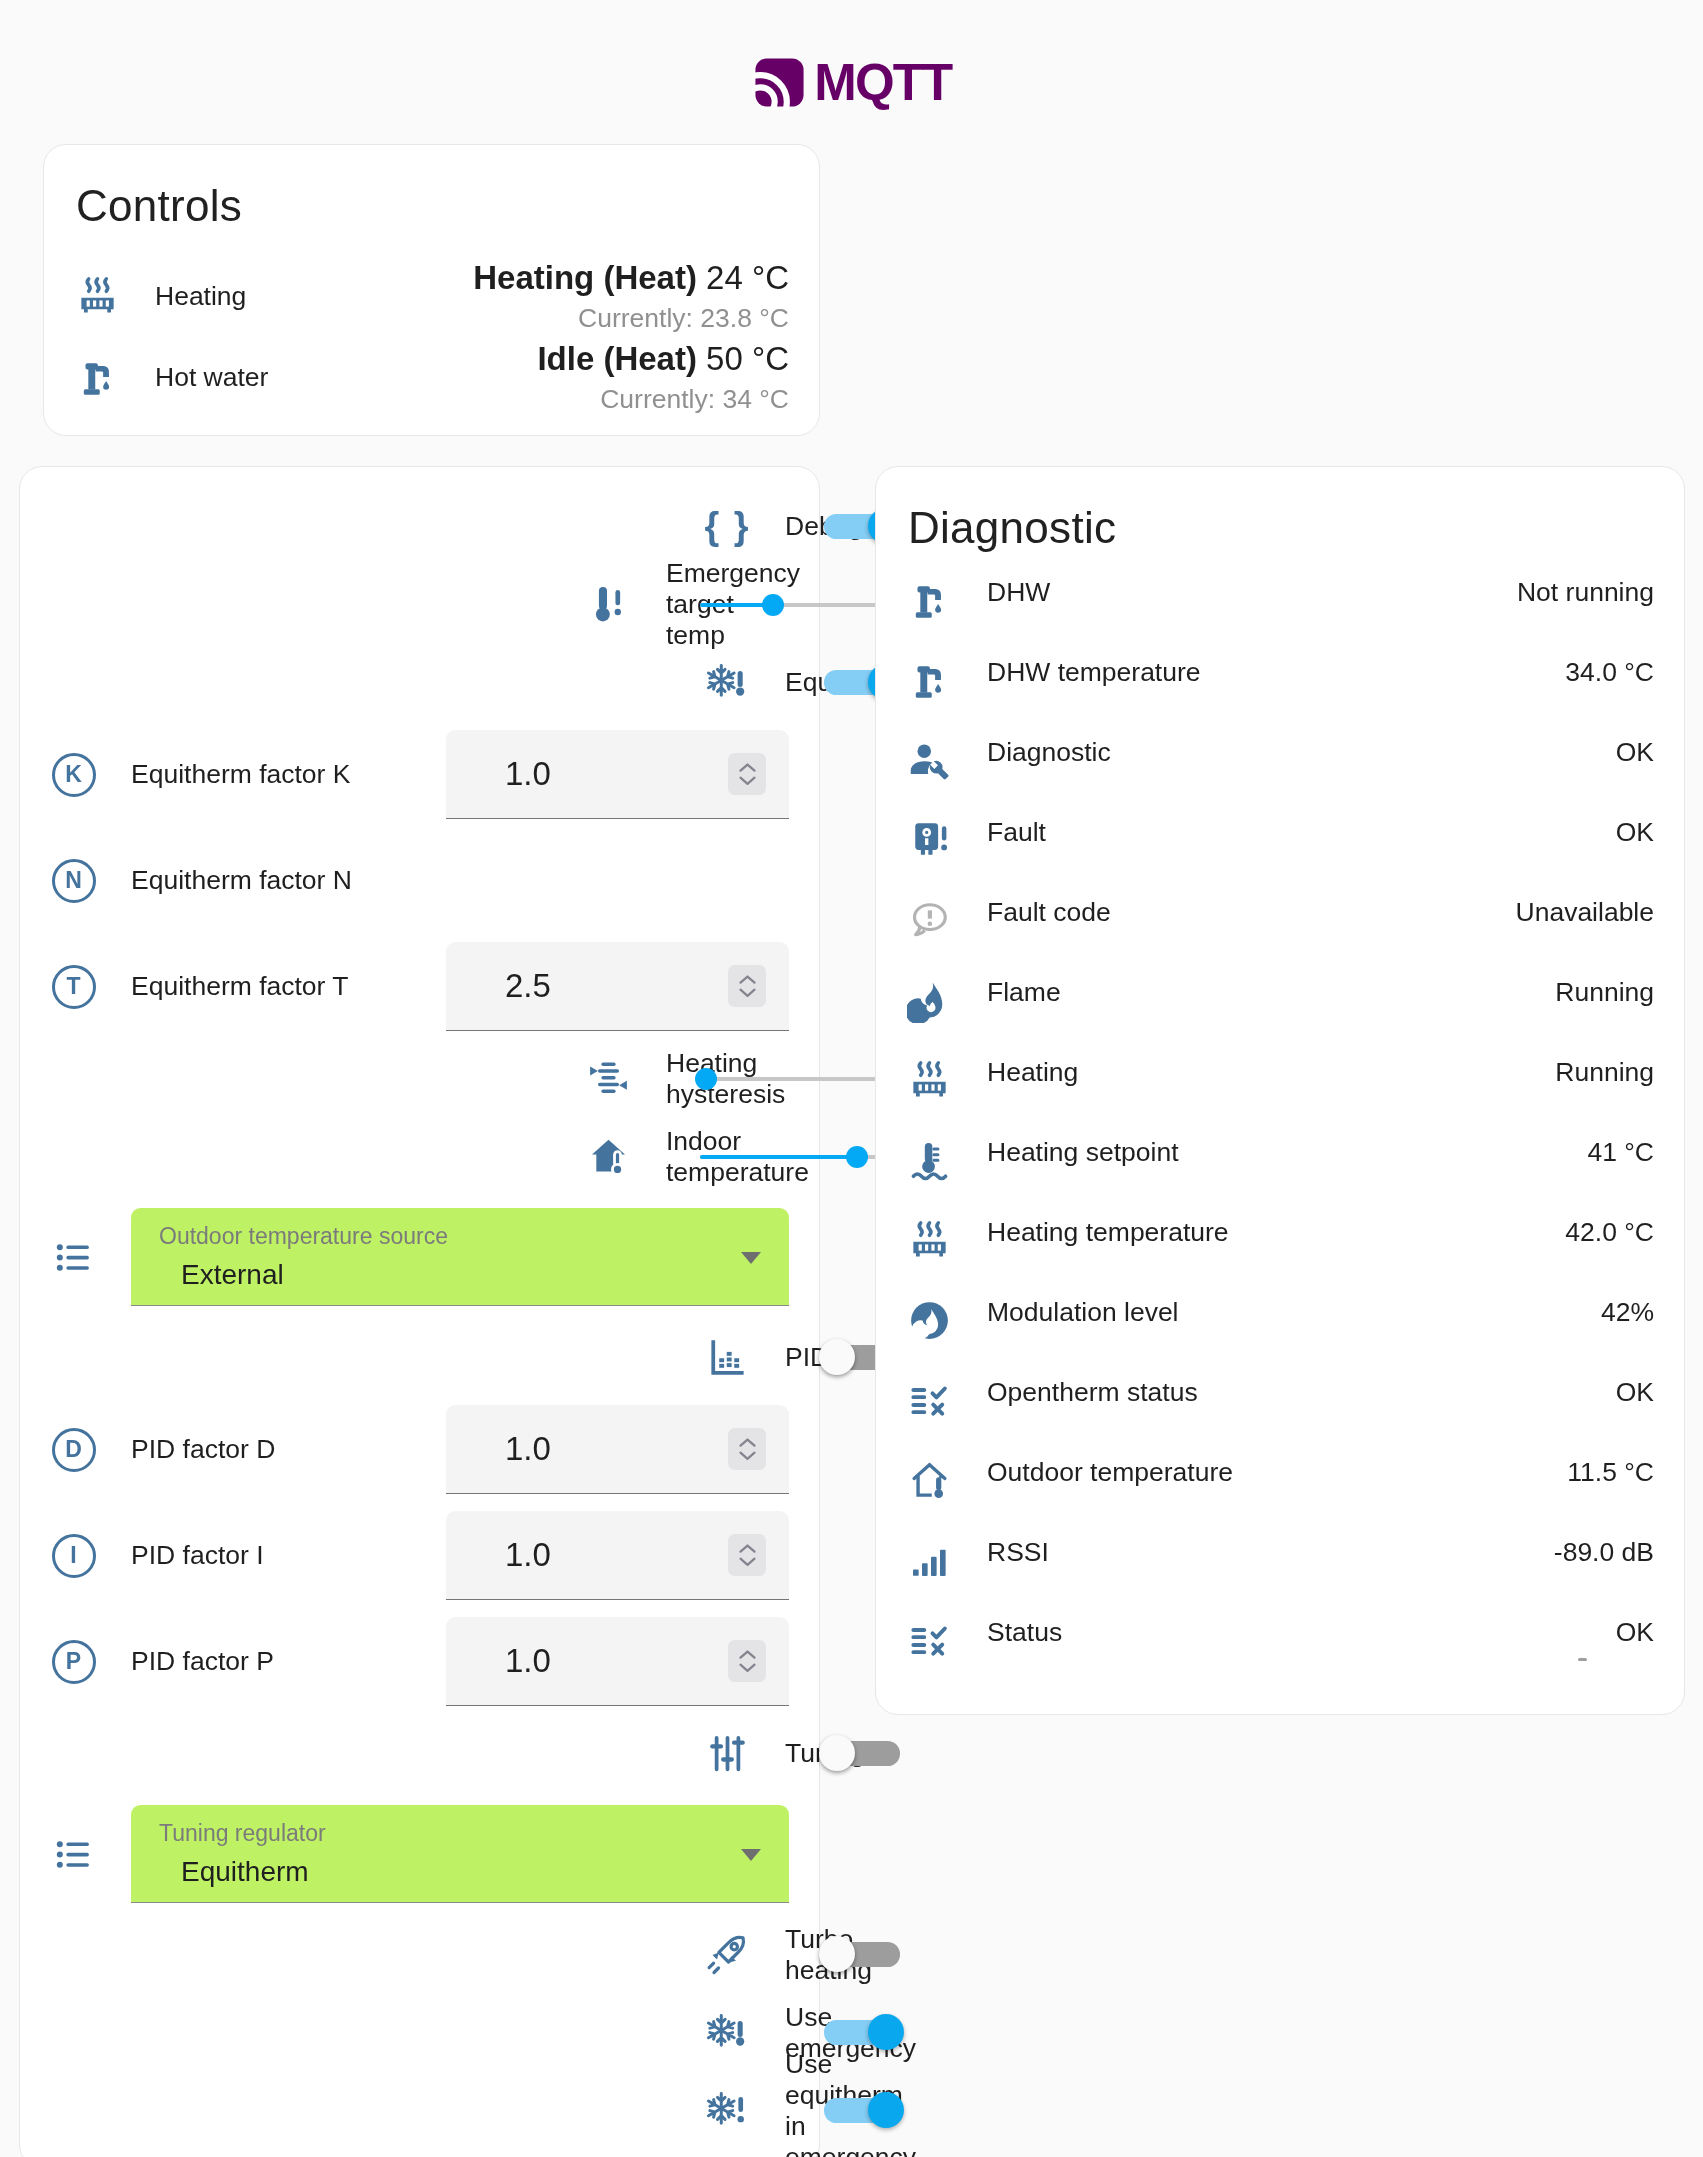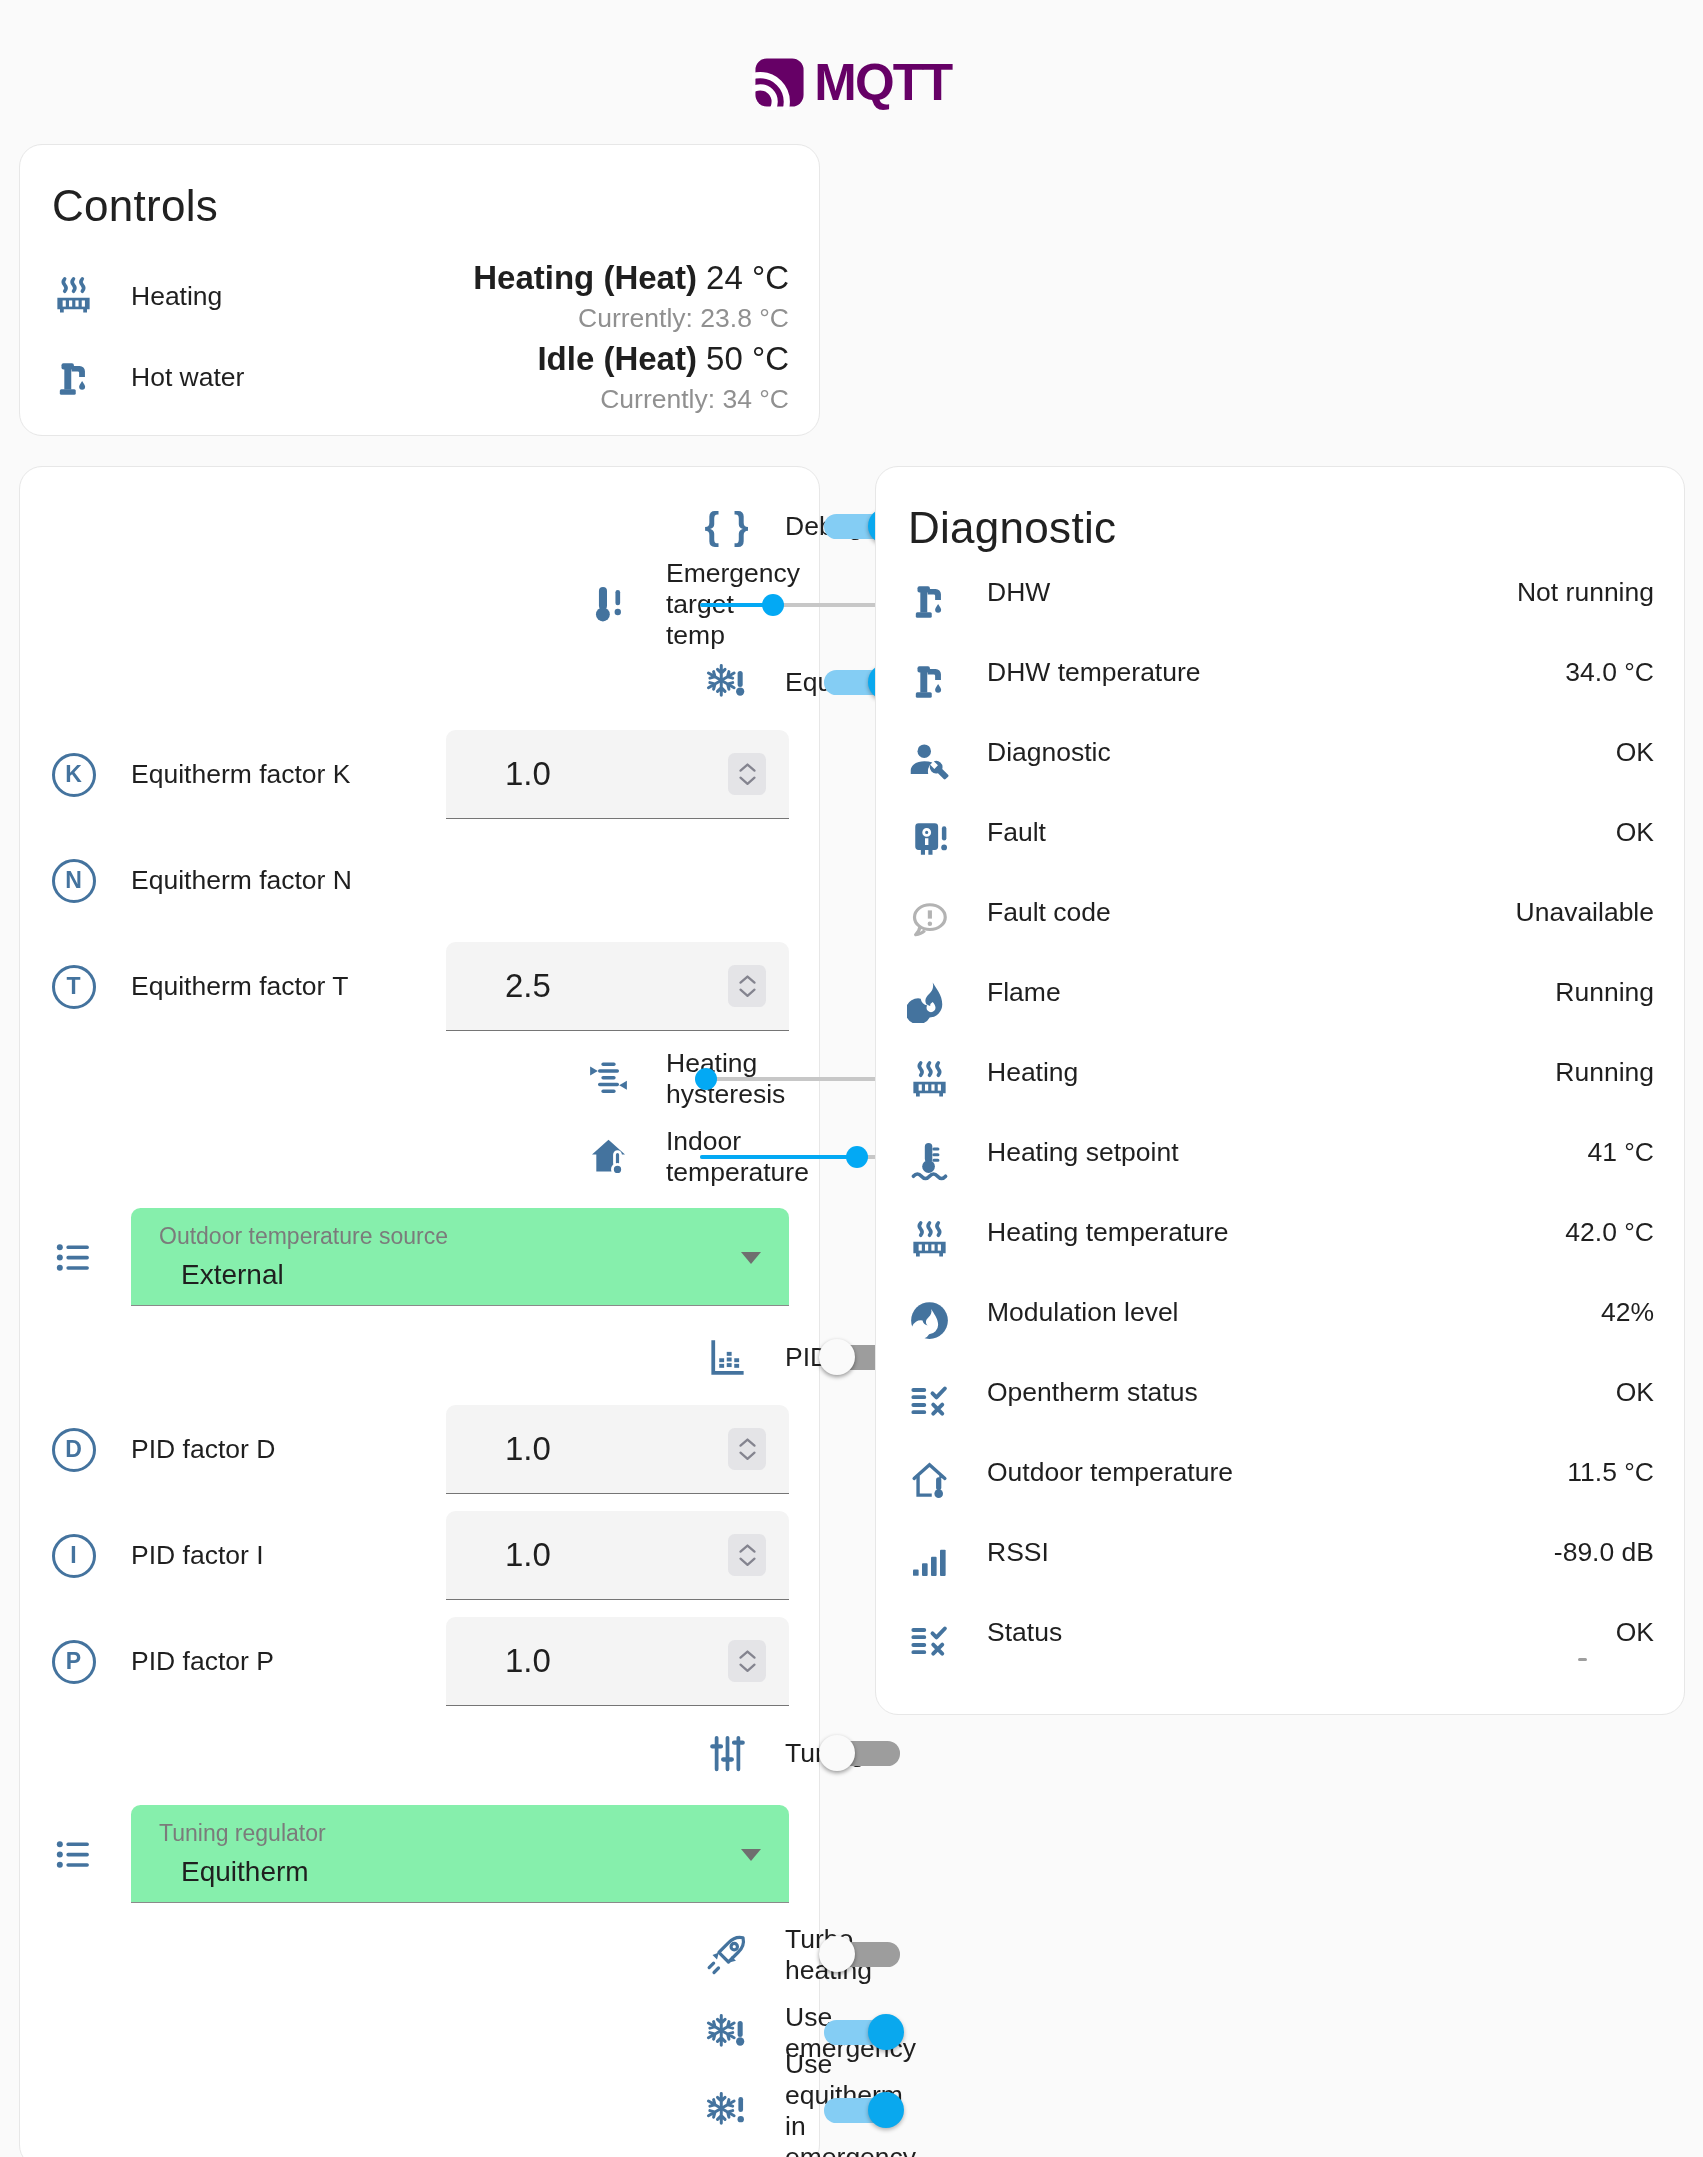--- a/index.html
+++ b/index.html
@@ -48,21 +48,21 @@
   .s-fill{position:absolute;left:0;top:17px;height:4.7px;background:#03a9f4;border-radius:2.8px;}
   .s-thumb{position:absolute;top:8.5px;width:22px;height:22px;border-radius:50%;background:#03a9f4;}
   .s-value{width:100px;margin-left:7.6px;flex:none;text-align:right;font-size:26.5px;color:#1f1f1f;line-height:1.2;}
 
   .numbox{margin-left:auto;flex:none;width:343px;height:89px;background:#f4f4f4;border-radius:9.5px 9.5px 0 0;border-bottom:0.9px solid #757575;display:flex;align-items:center;padding:0 23px 0 28px;box-sizing:border-box;}
   .n-value{font-size:33px;color:#1f1f1f;margin-left:31px;}
   .stepper{margin-left:auto;width:38px;height:42px;background:#e4e4e7;border-radius:6.6px;display:flex;flex-direction:column;align-items:center;justify-content:center;gap:0.9px;}
   .step{display:flex;cursor:pointer;}
   .step svg{width:21px;height:12.3px;display:block;}
 
-  .selbox{position:relative;flex:1;min-width:0;height:98px;background:#86efac;border-radius:9.5px 9.5px 0 0;border-bottom:0.9px solid #8a8a8a;padding:15px 61px 0 28px;box-sizing:border-box;display:flex;flex-direction:column;cursor:pointer;}
+  .selbox{position:relative;flex:1;min-width:0;height:98px;background:#bef264;border-radius:9.5px 9.5px 0 0;border-bottom:0.9px solid #8a8a8a;padding:15px 61px 0 28px;box-sizing:border-box;display:flex;flex-direction:column;cursor:pointer;}
   .sel-label{font-size:23px;color:#7b7b7b;}
   .sel-value{font-size:28px;color:#1f1f1f;margin-top:8.5px;margin-left:22px;}
   .sel-arrow{position:absolute;right:28px;top:44px;width:0;height:0;border-left:10.4px solid transparent;border-right:10.4px solid transparent;border-top:12.3px solid #6f6f6f;}
 
   
   .d-row{display:flex;align-items:flex-start;gap:34px;min-height:80px;}
   .d-value{margin-left:auto;font-size:26.5px;color:#1f1f1f;white-space:nowrap;}
   .artifact{position:absolute;left:702px;top:1191px;width:8.5px;height:3.8px;border-radius:1.9px;background:#9e9e9e;}
 </style>
 </head>
@@ -76,21 +76,21 @@
           <rect x="1.5" y="1.5" width="21" height="21" rx="5" fill="#660066"></rect>
           <circle cx="3.6" cy="20.4" r="11.6" fill="none" stroke="#fff" stroke-width="2.7"></circle>
           <circle cx="3.6" cy="20.4" r="6.3" fill="none" stroke="#fff" stroke-width="2.7"></circle>
         </svg>
       </span>
       <span class="logo-text">MQTT</span>
     </div>
   </header>
 
   <main class="layout">
-    <section class="card" style="grid-column:1;grid-row:1;">
+    <section class="card" style="grid-column:1;grid-row:1;margin-left:24px;">
       <h2 class="card-title">Controls</h2>
       <div id="controls-rows">
           <div class="c-row">
             <span class="row-icon">
               <svg viewBox="0 0 24 24">
                 <g fill="none" stroke="currentColor" stroke-width="1.9" stroke-linecap="round">
                   <path d="M7.3 2.6c-1 1.1-1 2.2 0 3.3s1 2.2 0 3.3"></path>
                   <path d="M12 2.6c-1 1.1-1 2.2 0 3.3s1 2.2 0 3.3"></path>
                   <path d="M16.7 2.6c-1 1.1-1 2.2 0 3.3s1 2.2 0 3.3"></path>
                 </g>

